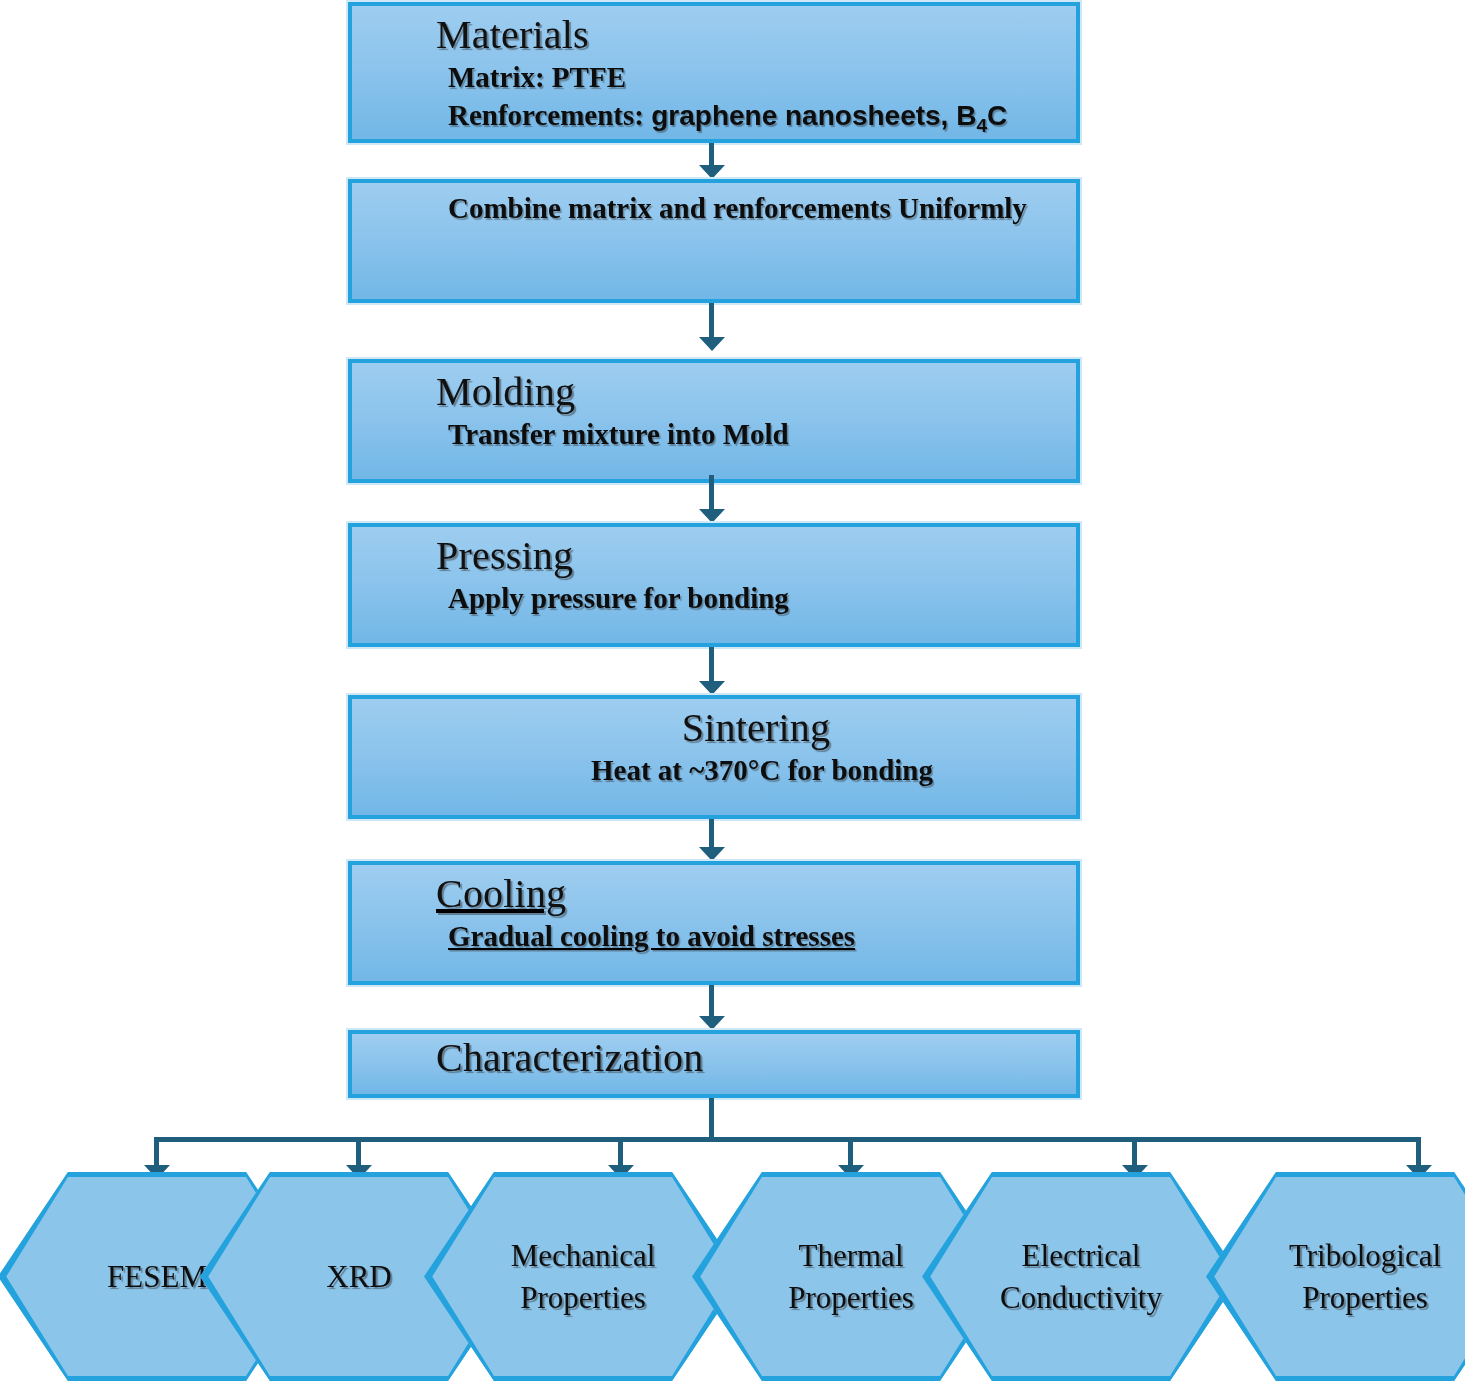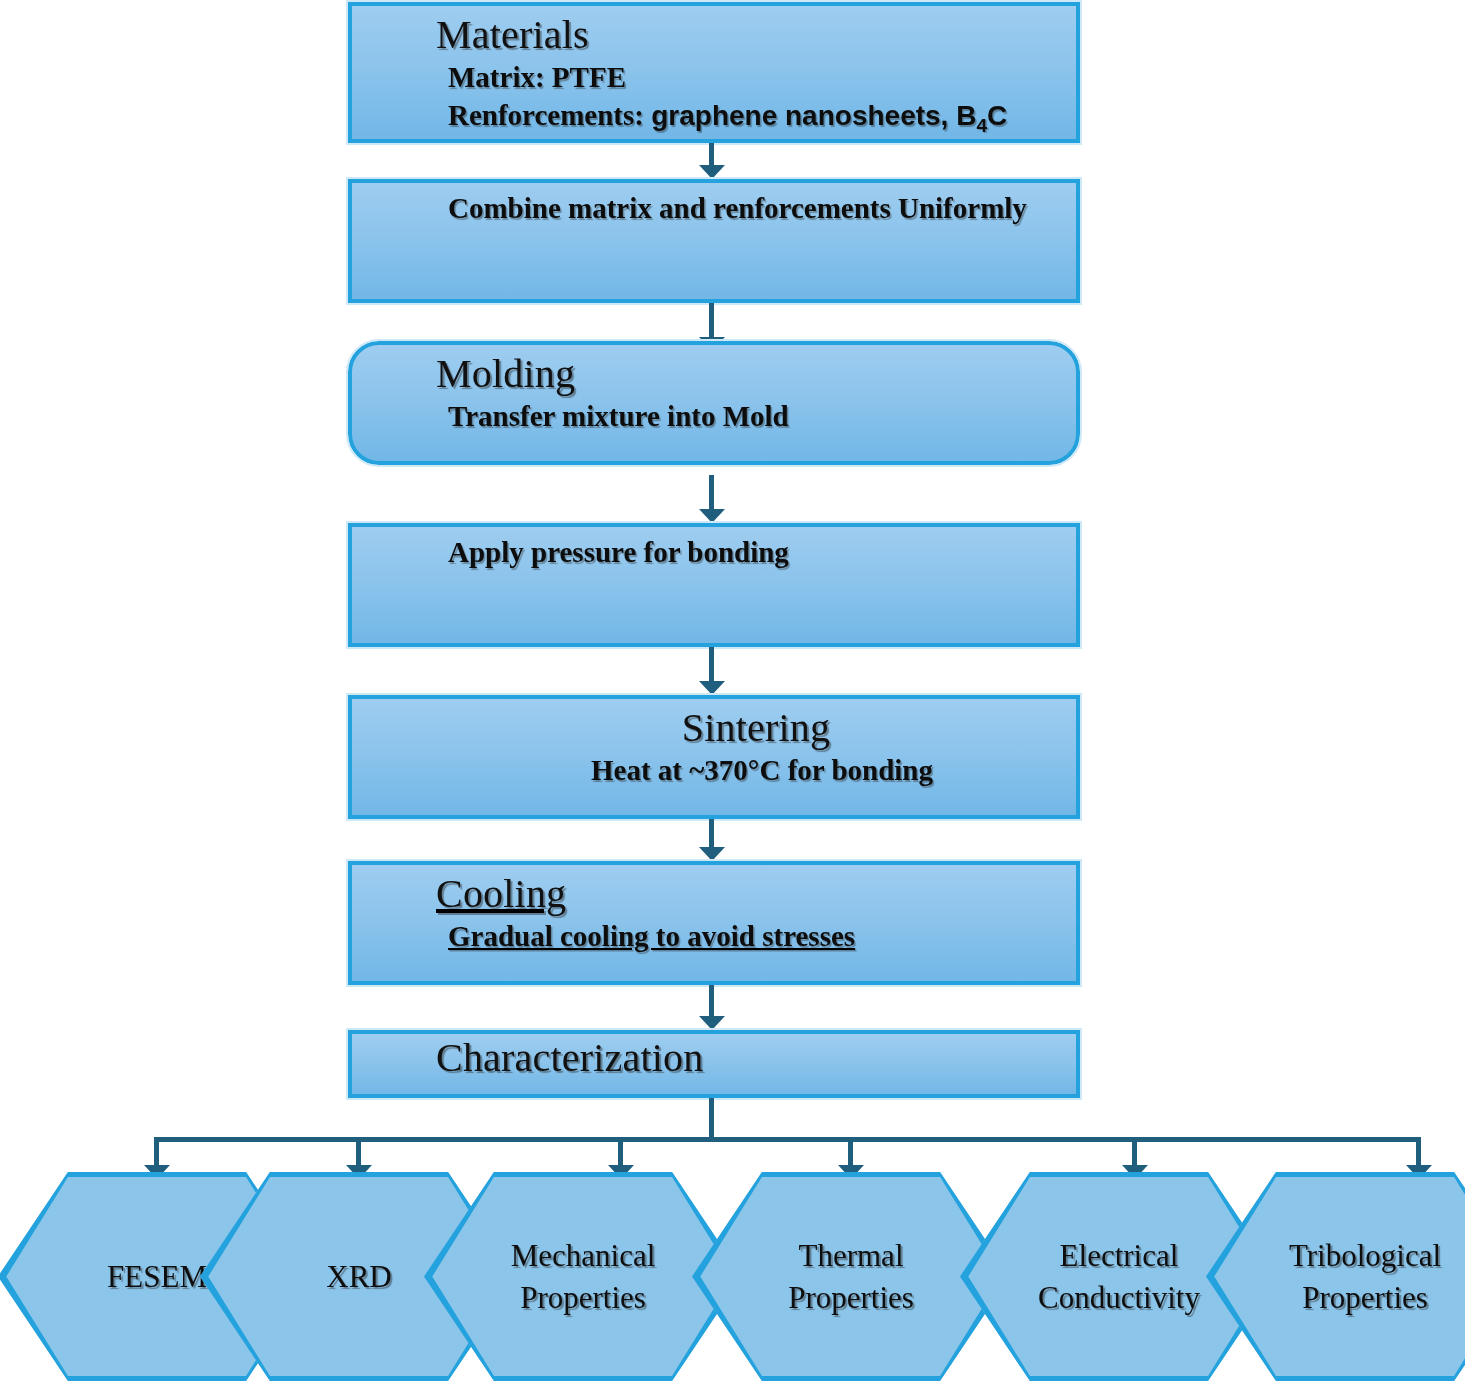--- a/index.html
+++ b/index.html
@@ -116,31 +116,32 @@
 
   <div class="pbox" style="top:179px;height:124px;">
     <div class="sub">Combine matrix and renforcements Uniformly</div>
   </div>
 
   <div class="varrow" style="left:697px;top:303px;height:48px;">
     <div class="stem"></div>
     <div class="head"></div>
   </div>
 
-  <div class="pbox" style="top:341px;height:124px;border-radius:31px;">
+  <div class="pbox" style="top:359px;height:124px;">
     <div class="title">Molding</div>
     <div class="sub">Transfer mixture into Mold</div>
   </div>
 
   <div class="varrow" style="left:697px;top:475px;height:48px;">
     <div class="stem"></div>
     <div class="head"></div>
   </div>
 
   <div class="pbox" style="top:523px;height:124px;">
+    <div class="title">Pressing</div>
     <div class="sub">Apply pressure for bonding</div>
   </div>
 
   <div class="varrow" style="left:697px;top:647px;height:48px;">
     <div class="stem"></div>
     <div class="head"></div>
   </div>
 
   <div class="pbox" style="top:695px;height:124px;text-align:center;">
     <div class="title">Sintering</div>
@@ -230,21 +231,21 @@
     <div class="hex"></div>
     <div class="hexline"></div>
     <div class="hexlabel">
       <div>
         <span>Thermal</span>
         <span>Properties</span>
       </div>
     </div>
   </div>
 
-  <div class="hexwrap" style="left:960px;">
+  <div class="hexwrap" style="left:922px;">
     <div class="hex"></div>
     <div class="hexline"></div>
     <div class="hexlabel">
       <div>
         <span>Electrical</span>
         <span>Conductivity</span>
       </div>
     </div>
   </div>
 

